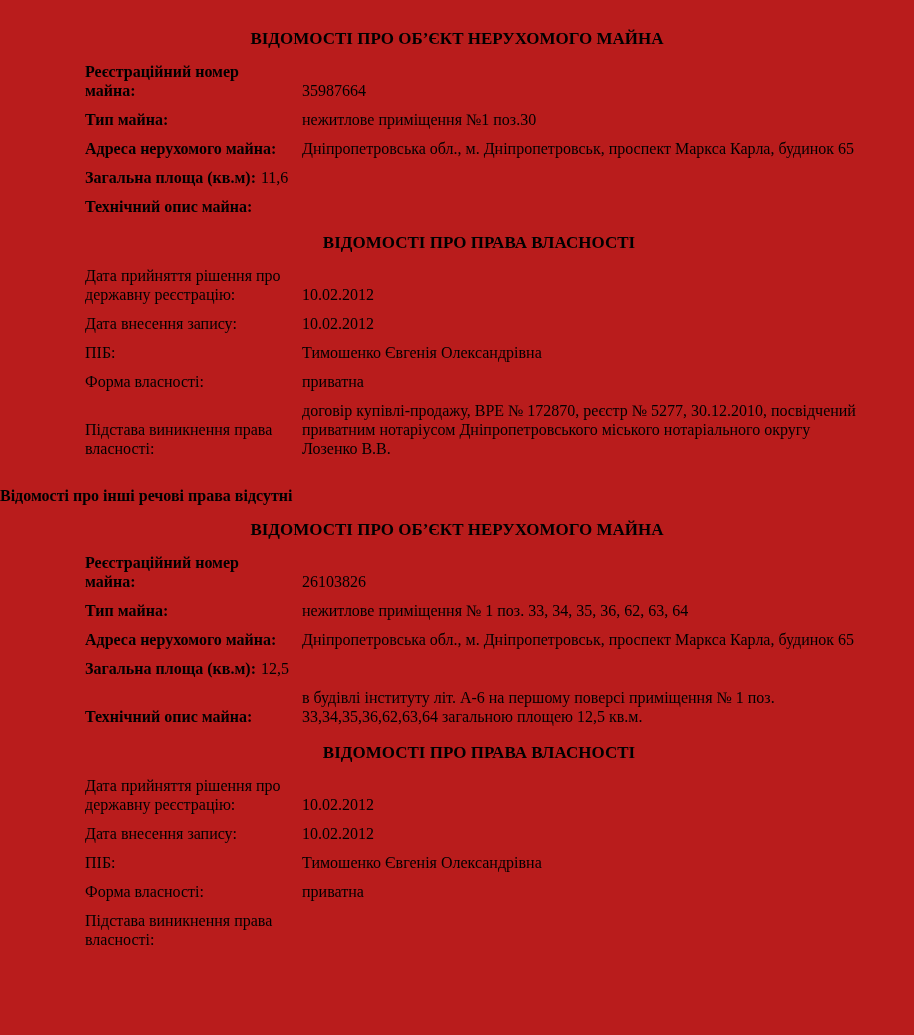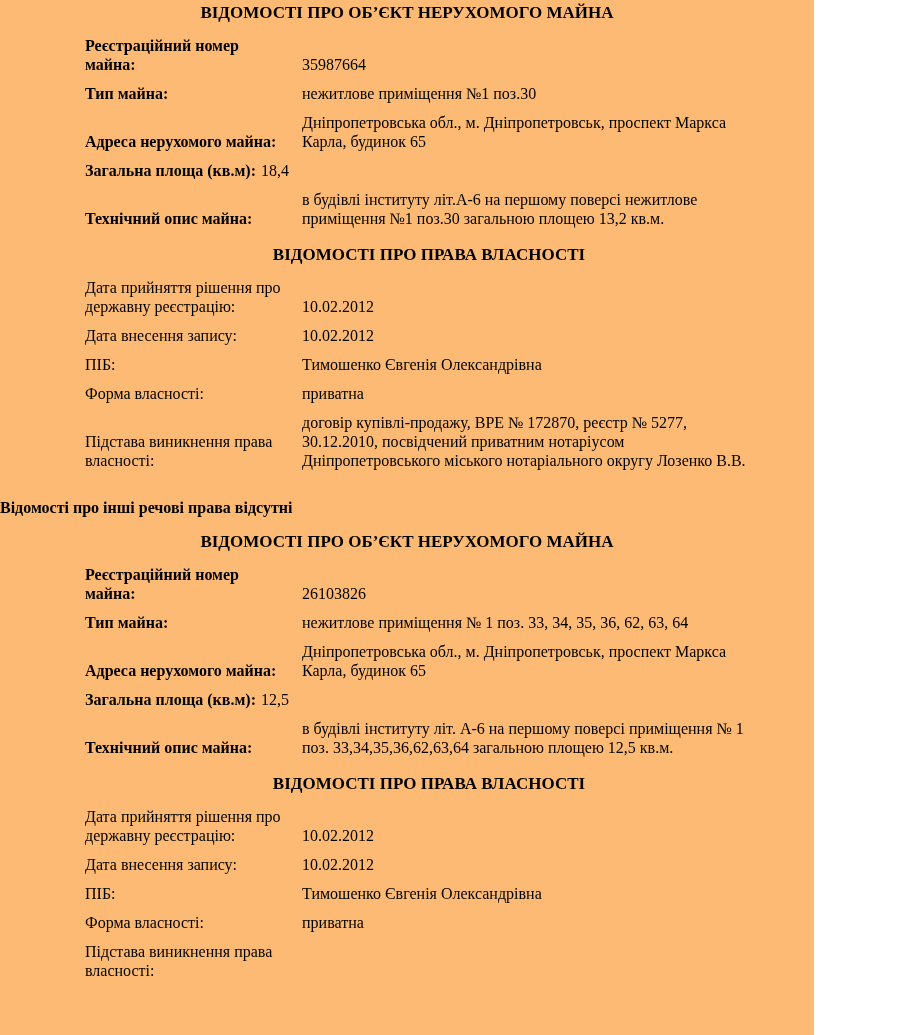--- a/index.html
+++ b/index.html
@@ -1,25 +1,25 @@
 <!DOCTYPE html>
 <html><head>
 <meta charset="utf-8">
 <style>
   html, body { margin: 0; padding: 0; background: #ffffff; }
   .page {
-    width: 814px;
+    width: 914px;
     min-height: 1035px;
     box-sizing: border-box;
-    background: #fdba74;
+    background: #b91c1c;
     color: #000000;
     font-family: "Liberation Serif", "DejaVu Serif", serif;
     font-size: 16px;
     line-height: 19px;
-    padding-top: 2px;
+    padding-top: 28px;
   }
   .doc-title {
     font-size: 17px;
     font-weight: bold;
     text-align: center;
     margin: 0 0 12px 0;
     line-height: 22px;
   }
   .rights-title { margin-top: 16px; margin-left: 44px; }
   .section-2 .doc-title.obj-title { margin-top: 0; }
@@ -66,26 +66,25 @@
       <div class="flabel bold">Тип майна:</div>
       <div class="fvalue">нежитлове приміщення №1 поз.30</div>
     </div>
 
     <div class="frow">
       <div class="flabel bold">Адреса нерухомого майна:</div>
       <div class="fvalue">Дніпропетровська обл., м. Дніпропетровськ, проспект Маркса Карла, будинок 65</div>
     </div>
 
     <div class="inline-row">
-      <span class="bold">Загальна площа (кв.м):</span><span class="inline-value">18,4</span>
+      <span class="bold">Загальна площа (кв.м):</span><span class="inline-value">11,6</span>
     </div>
 
     <div class="frow">
       <div class="flabel bold">Технічний опис майна:</div>
-      <div class="fvalue">в будівлі інституту літ.А-6 на першому поверсі нежитлове приміщення №1 поз.30 загальною площею 13,2 кв.м.</div>
     </div>
 
     <h1 class="doc-title rights-title">ВІДОМОСТІ ПРО ПРАВА ВЛАСНОСТІ</h1>
 
     <div class="frow">
       <div class="flabel">Дата прийняття рішення про державну реєстрацію:</div>
       <div class="fvalue">10.02.2012</div>
     </div>
 
     <div class="frow">

